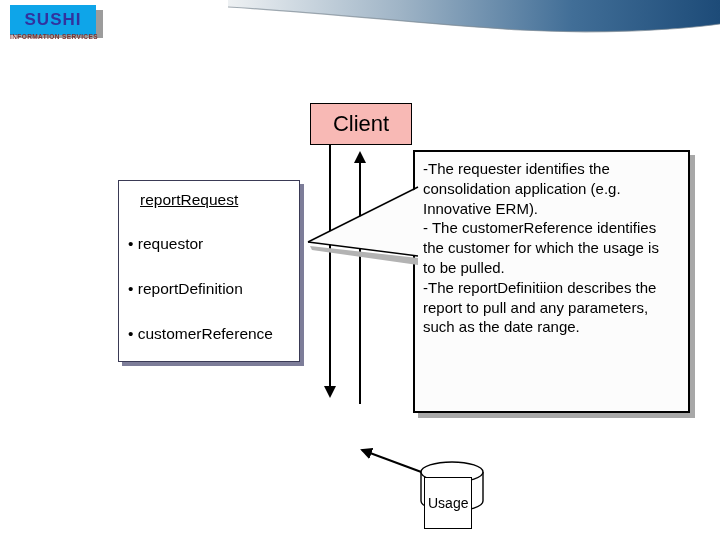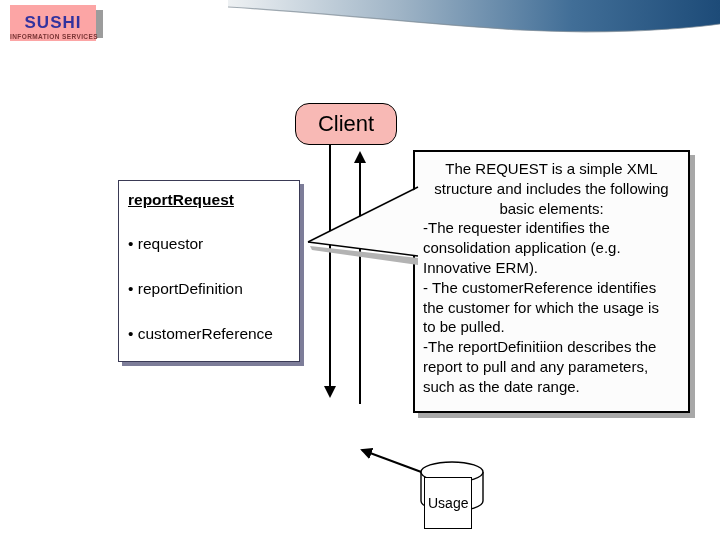--- a/index.html
+++ b/index.html
@@ -4,40 +4,40 @@
 <style>
   html,body{margin:0;padding:0;background:#fff;}
   .stage{position:relative;width:720px;height:540px;background:#ffffff;overflow:hidden;
          font-family:"Liberation Sans", sans-serif;color:#000;}
 
   
   .banner{position:absolute;left:0;top:0;width:720px;height:46px;z-index:0;}
 
   
   .logo-shadow{position:absolute;left:17px;top:10px;width:86px;height:28px;background:#9c9c9c;z-index:1;}
-  .logo-box{position:absolute;left:10px;top:5px;width:86px;height:36px;background:#fca5a5;
+  .logo-box{position:absolute;left:10px;top:5px;width:86px;height:30px;background:#0ea5e9;
             display:flex;align-items:center;justify-content:center;z-index:2;}
   .logo-title{font-size:17px;font-weight:bold;color:#32329e;letter-spacing:1px;}
   .logo-sub{position:absolute;left:10px;top:33px;width:96px;font-size:6.5px;font-weight:bold;
             color:#7a3535;letter-spacing:0.4px;white-space:nowrap;z-index:2;}
 
   
   .wires{position:absolute;left:0;top:0;width:720px;height:540px;z-index:1;pointer-events:none;}
 
   
   .pinkbox{position:absolute;width:100px;height:40px;background:#f8b9b5;border:1px solid #000;
            display:flex;align-items:center;justify-content:center;font-size:22px;z-index:2;}
-  .client{left:295px;top:103px;border-radius:14px;}
+  .client{left:310px;top:103px;}
   .server{left:295px;top:403px;}
 
   
   .reqbox{position:absolute;left:118px;top:180px;width:182px;height:182px;background:#ffffff;
           border:1px solid #3a3a55;box-shadow:4px 4px 0 #7d7d99;z-index:2;
           padding:8px 0 0 9px;box-sizing:border-box;font-size:15.5px;}
-  .reqbox .title{font-weight:bold;text-decoration:underline;margin:2px 0 26px 0;}
+  .reqbox .title{font-weight:normal;text-decoration:underline;margin:2px 0 26px 12px;}
   .reqbox .item{margin:0 0 27px 0;}
 
   
   .callout{position:absolute;left:413px;top:150px;width:277px;height:263px;background:#fcfcfc;
            border:2px solid #000;box-shadow:5px 5px 0 #a8a8a8;z-index:2;box-sizing:border-box;
            padding:7px 8px 0 8px;font-size:15px;line-height:19.8px;}
   .callout .intro{text-align:center;white-space:pre-line;}
   .callout .body{text-align:left;white-space:pre-line;}
   .tail{position:absolute;left:300px;top:180px;width:130px;height:95px;z-index:4;pointer-events:none;}
 
@@ -89,23 +89,20 @@
   </div>
 
   <div class="reqbox">
     <div class="title">reportRequest</div>
     <div class="item">• requestor</div>
     <div class="item">• reportDefinition</div>
     <div class="item">• customerReference</div>
   </div>
 
   <div class="callout">
-    <div class="intro">The REQUEST is a simple XML
-structure and includes the following
-basic elements:</div>
     <div class="body">-The requester identifies the
 consolidation application (e.g.
 Innovative ERM).
 - The customerReference identifies
 the customer for which the usage is
 to be pulled.
 -The reportDefinitiion describes the
 report to pull and any parameters,
 such as the date range.</div>
   </div>

